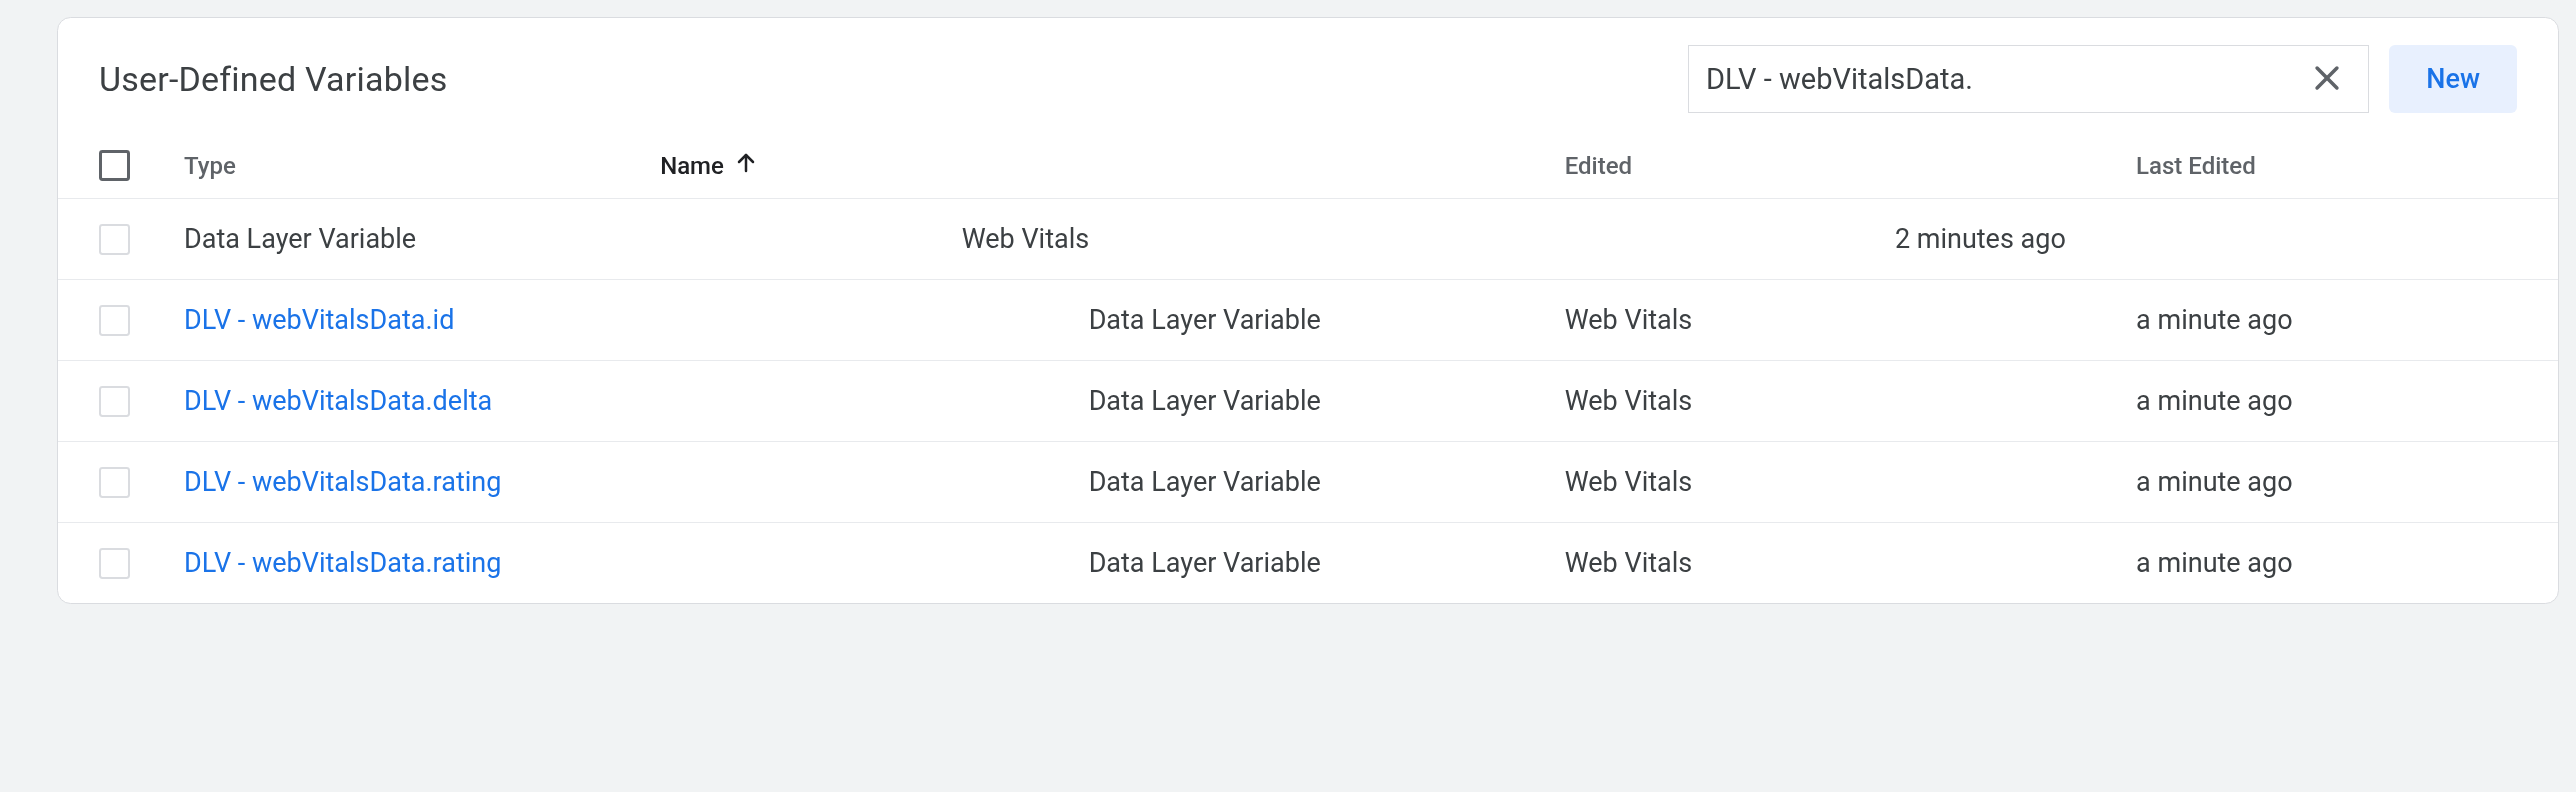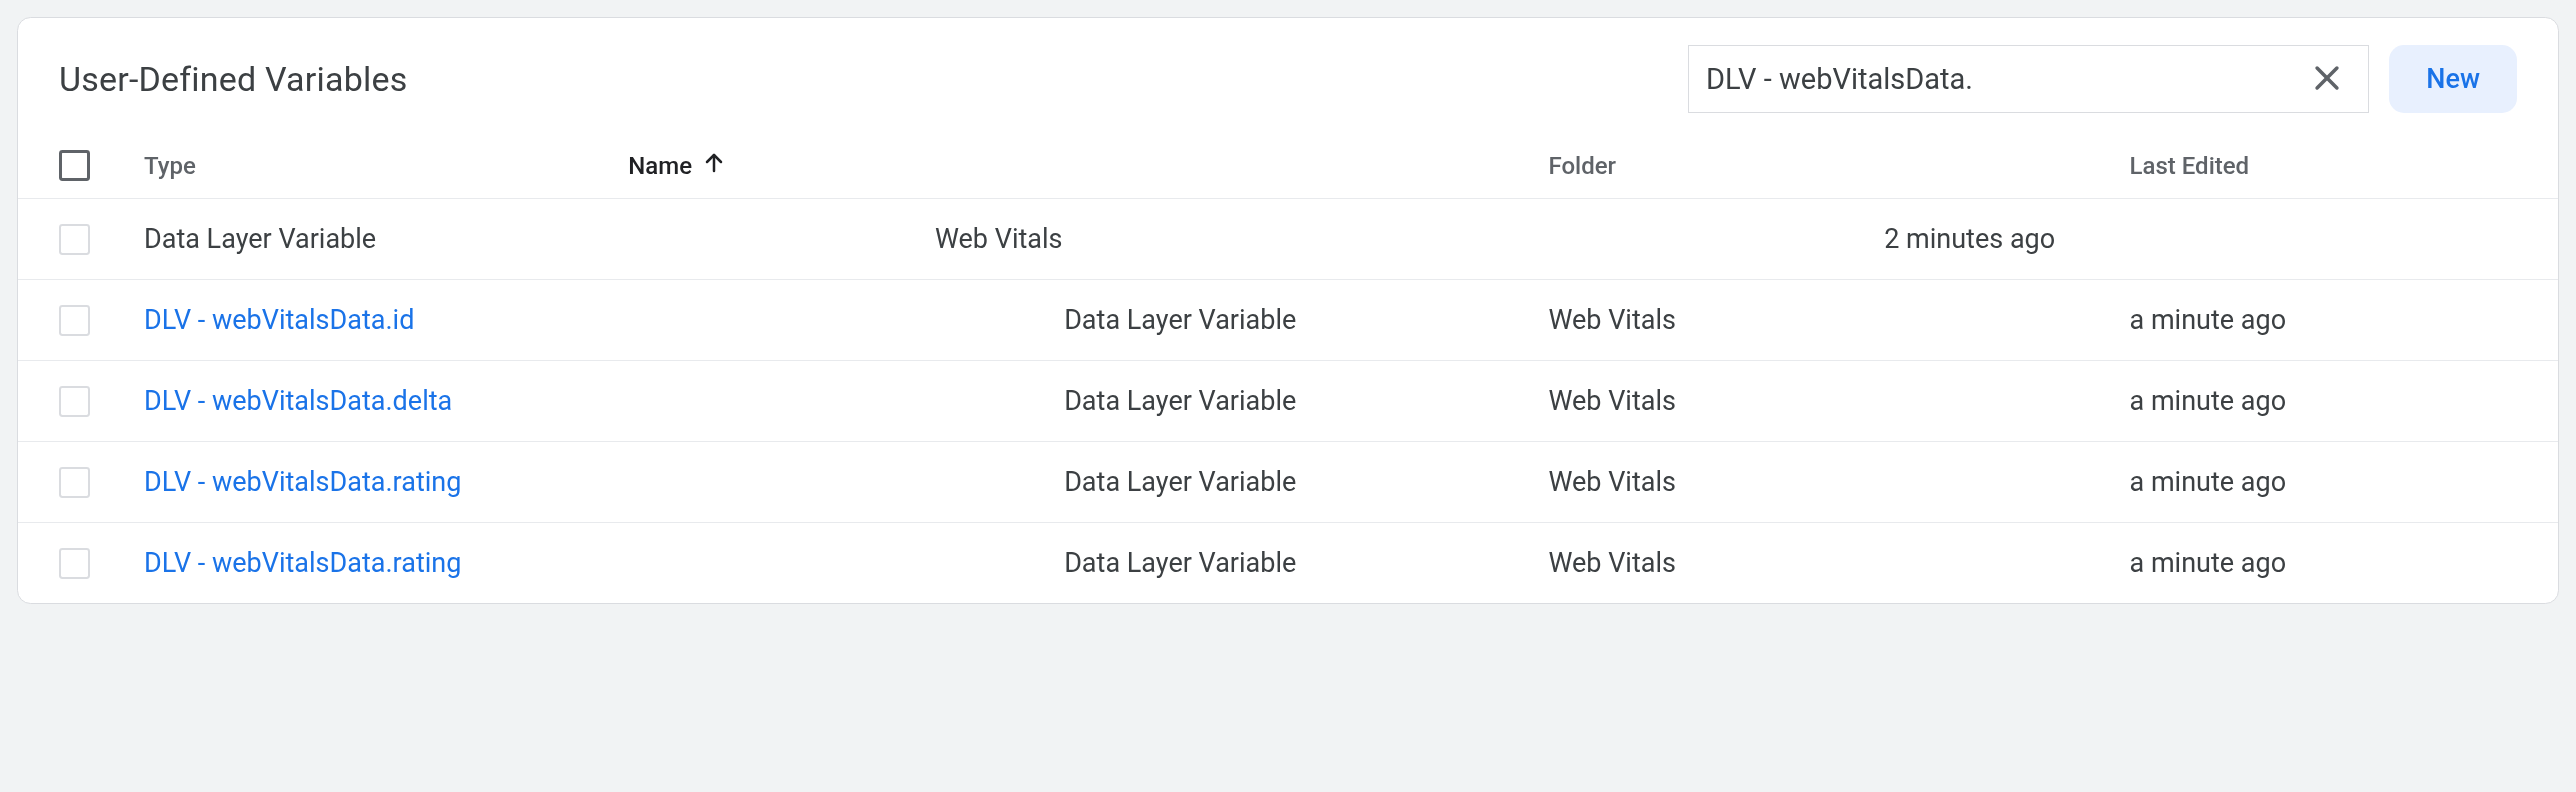--- a/index.html
+++ b/index.html
@@ -10,20 +10,21 @@
       padding: 17px;
       font-size: 24px;
       color: #3c4043;
     }
 
     .panel {
       background: #fff;
       border: 1.7px solid #dadce0;
       border-radius: 13.6px;
       overflow: hidden;
+      margin-left: 40px;
     }
 
     .panel-header {
       display: flex;
       align-items: center;
       padding: 27px 41px 20.4px 41px;
       gap: 20.4px;
     }
 
     .panel-title {
@@ -71,21 +72,21 @@
     }
 
     .new-btn {
       background: #e8f0fe;
       border: none;
       color: #1a73e8;
       font-size: 27px;
       font-weight: 500;
       padding: 0 37px;
       height: 68px;
-      border-radius: 15px;
+      border-radius: 6px;
       cursor: pointer;
       font-family: inherit;
     }
 
     .table {
       width: 100%;
     }
 
     .thead {
       display: flex;
@@ -183,21 +184,21 @@
       <div class="th col-type">Type</div>
       <div class="th col-name">
         <span>Name</span>
         <span class="sort-icon">
           <svg viewBox="0 0 24 24" fill="none" stroke="currentColor" stroke-width="2.5" stroke-linecap="round" stroke-linejoin="round">
             <line x1="12" y1="20" x2="12" y2="4"></line>
             <polyline points="5 11 12 4 19 11"></polyline>
           </svg>
         </span>
       </div>
-      <div class="th col-folder">Folder</div>
+      <div class="th col-folder">Edited</div>
       <div class="th col-edited">Last Edited</div>
     </div>
 
     <div id="rows">
         <div class="row">
     <div class="col-check">
       <div class="row-check"></div>
     </div>
     <div class="cell col-type">Data Layer Variable</div>
     <div class="cell col-folder">Web Vitals</div>

